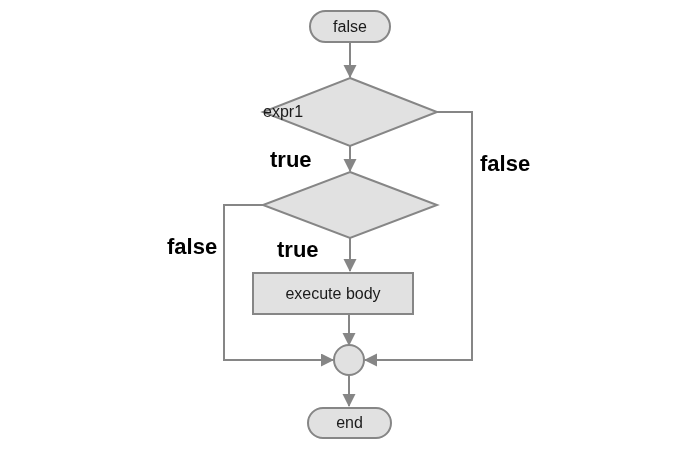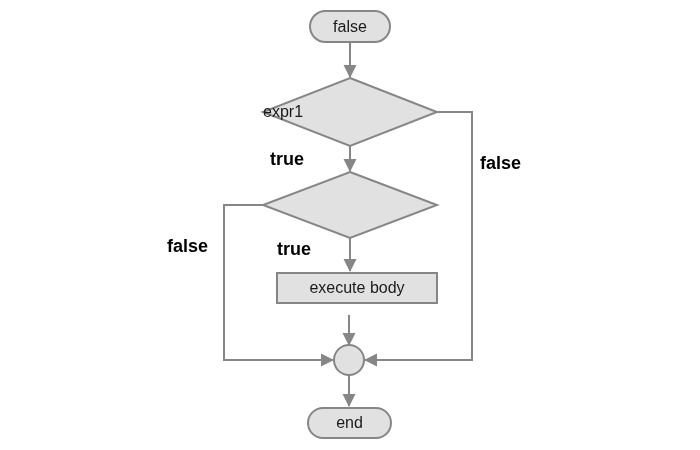--- a/index.html
+++ b/index.html
@@ -48,21 +48,21 @@
     display: flex;
     align-items: center;
     justify-content: flex-start;
     font-size: 16px;
     color: #1a1a1a;
     pointer-events: none;
     white-space: nowrap;
   }
   .edge-label {
     position: absolute;
-    font-size: 18px;
+    font-size: 22px;
     font-weight: bold;
     color: #000000;
     line-height: 21px;
     white-space: nowrap;
   }
 </style>
 </head>
 <body>
 
 <div class="canvas">
@@ -96,21 +96,21 @@
 
   <div class="node pill" style="left:309px; top:10px; width:82px; height:33px;">
     <span>false</span>
   </div>
 
   <div class="diamond-label" style="left:263px; top:78px; width:174px; height:68px;">
     <span>expr1</span>
   </div>
 
 
-  <div class="node" style="left:276px; top:272px; width:162px; height:32px;">
+  <div class="node" style="left:252px; top:272px; width:162px; height:43px;">
     <span>execute body</span>
   </div>
 
   <div class="node pill" style="left:307px; top:407px; width:85px; height:32px;">
     <span>end</span>
   </div>
 
   <div class="edge-label" style="left:270px; top:149px;">true</div>
   <div class="edge-label" style="left:480px; top:153px;">false</div>
   <div class="edge-label" style="left:277px; top:239px;">true</div>

